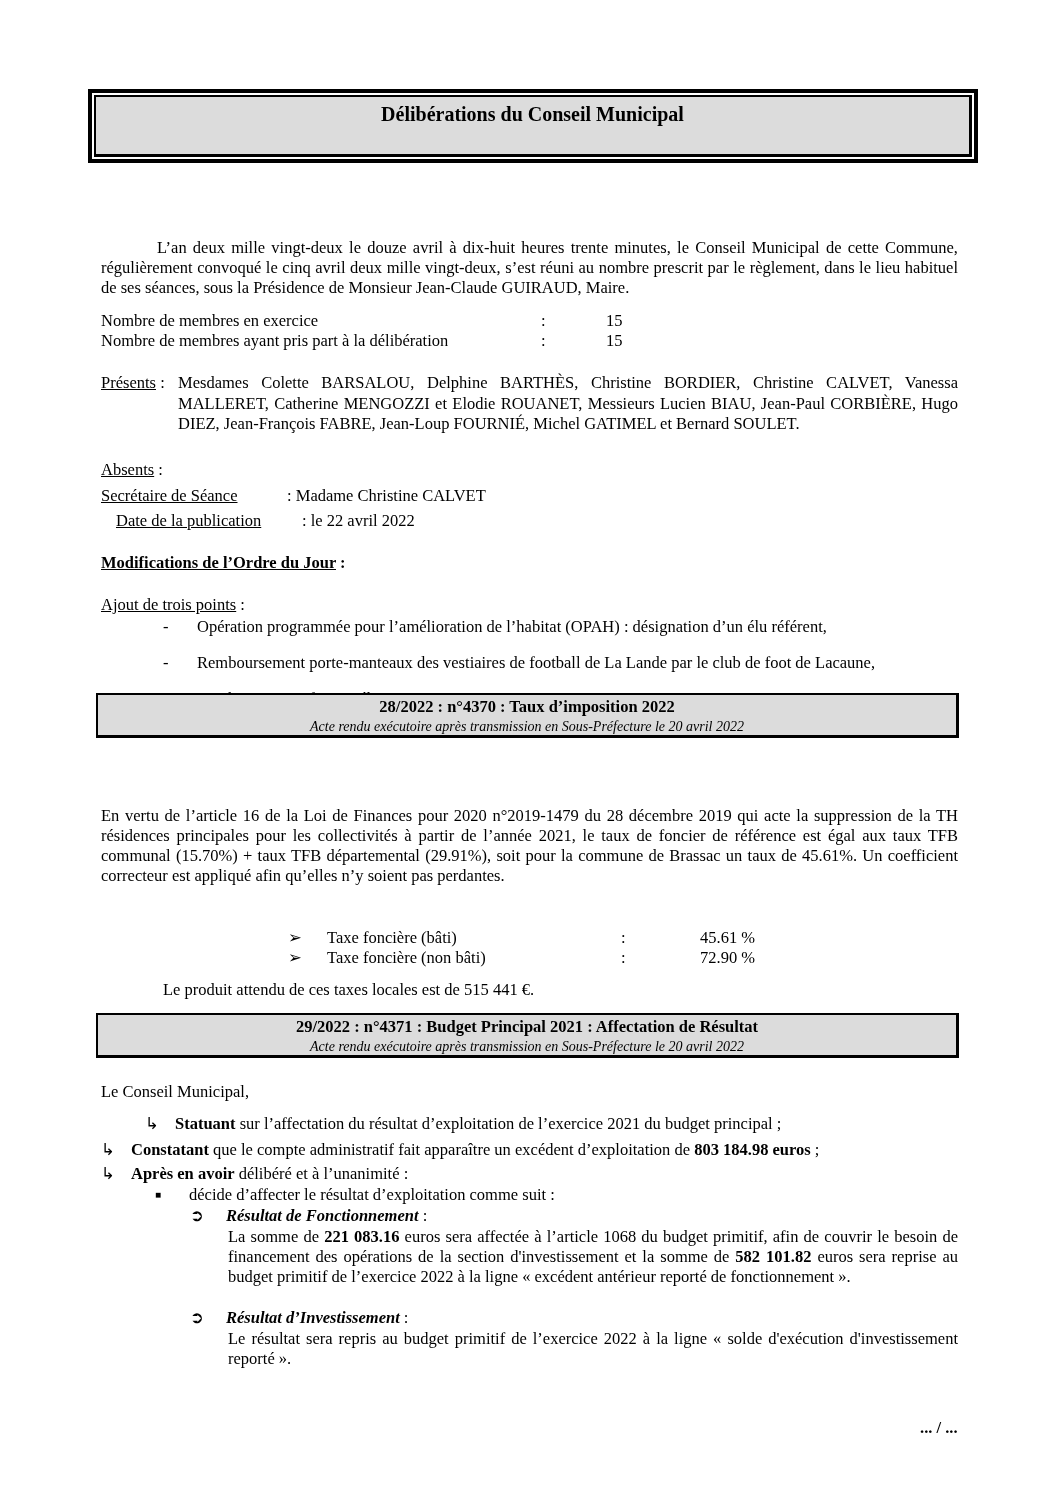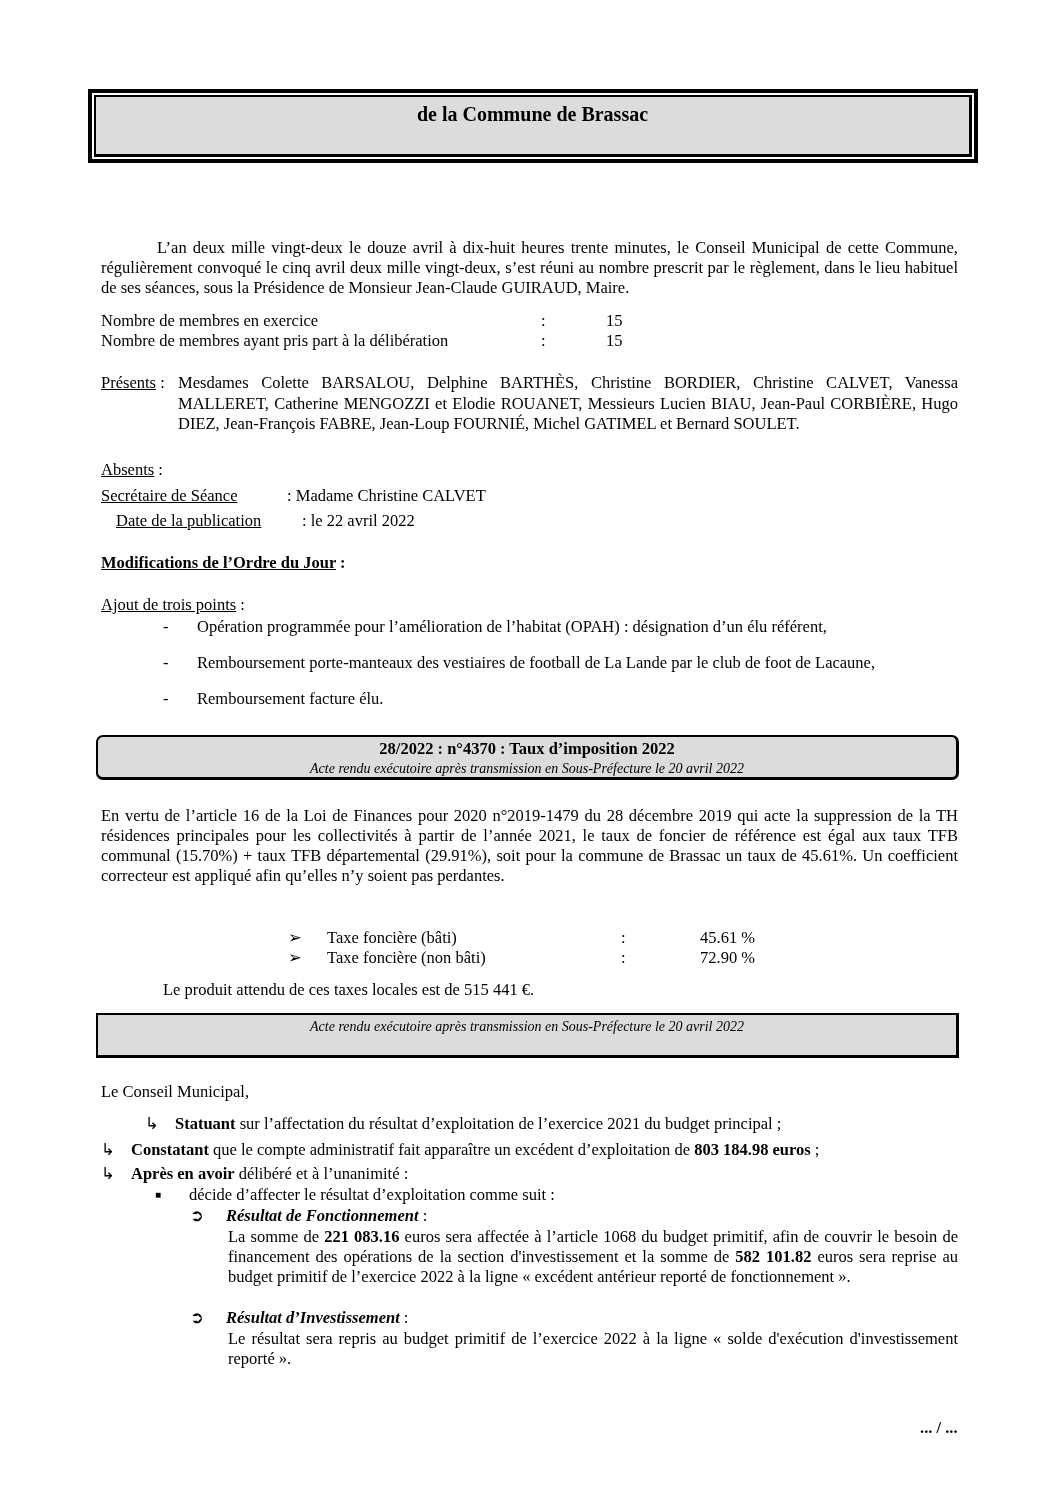--- a/index.html
+++ b/index.html
@@ -59,21 +59,21 @@
   .subpara { position: absolute; left: 228px; width: 730px; line-height: 20px; text-align: justify; }
   .footer { position: absolute; left: 920px; top: 1418px; line-height: 20px; font-weight: bold; }
 </style>
 </head>
 <body>
 
 <div class="page">
 
   <div class="title-box">
     <div class="title-inner">
-      <div>de la Commune de Brassac</div>
+      <div>Délibérations du Conseil Municipal</div>
     </div>
   </div>
 
 
   <div class="para indent" style="top:238px;">L’an deux mille vingt-deux le douze avril à dix-huit heures trente minutes, le Conseil Municipal de cette Commune, régulièrement convoqué le cinq avril deux mille vingt-deux, s’est réuni au nombre prescrit par le règlement, dans le lieu habituel de ses séances, sous la Présidence de Monsieur Jean-Claude GUIRAUD, Maire.</div>
 
   <div class="row" style="top:311px;">
     <span>Nombre de membres en exercice</span>
     <span class="colon">:</span>
     <span class="val">15</span>
@@ -110,21 +110,21 @@
   <div class="dash-item" style="top:617px;">
     <span class="d">-</span><span>Opération programmée pour l’amélioration de l’habitat (OPAH) : désignation d’un élu référent,</span>
   </div>
   <div class="dash-item" style="top:653px;">
     <span class="d">-</span><span>Remboursement porte-manteaux des vestiaires de football de La Lande par le club de foot de Lacaune,</span>
   </div>
   <div class="dash-item" style="top:689px;">
     <span class="d">-</span><span>Remboursement facture élu.</span>
   </div>
 
-  <div class="hdr-box" style="top:735px;border-radius:7px;">
+  <div class="hdr-box" style="top:693px;">
     <div class="t">28/2022 : n°4370 : Taux d’imposition 2022</div>
     <div class="s">Acte rendu exécutoire après transmission en Sous-Préfecture le 20 avril 2022</div>
   </div>
 
   <div class="para" style="top:806px;">En vertu de l’article 16 de la Loi de Finances pour 2020 n°2019-1479 du 28 décembre 2019 qui acte la suppression de la TH résidences principales pour les collectivités à partir de l’année 2021, le taux de foncier de référence est égal aux taux TFB communal (15.70%) + taux TFB départemental (29.91%), soit pour la commune de Brassac un taux de 45.61%. Un coefficient correcteur est appliqué afin qu’elles n’y soient pas perdantes.</div>
 
   <div class="tax-row" style="top:928px;">
     <span class="arr">➢</span>
     <span class="lbl">Taxe foncière (bâti)</span>
     <span class="colon">:</span>
@@ -133,20 +133,21 @@
   <div class="tax-row" style="top:948px;">
     <span class="arr">➢</span>
     <span class="lbl">Taxe foncière (non bâti)</span>
     <span class="colon">:</span>
     <span class="val">72.90 %</span>
   </div>
 
   <div class="row" style="top:980px; left:163px;">Le produit attendu de ces taxes locales est de 515 441 €.</div>
 
   <div class="hdr-box" style="top:1013px;">
+    <div class="t">29/2022 : n°4371 : Budget Principal 2021 : Affectation de Résultat</div>
     <div class="s">Acte rendu exécutoire après transmission en Sous-Préfecture le 20 avril 2022</div>
   </div>
 
   <div class="row" style="top:1082px;">Le Conseil Municipal,</div>
 
   <div class="hook" style="top:1114px;margin-left:44px;">
     <span class="ic">↳</span><span class="b">Statuant</span><span> sur l’affectation du résultat d’exploitation de l’exercice 2021 du budget principal ;</span>
   </div>
   <div class="hook" style="top:1140px;">
     <span class="ic">↳</span><span class="b">Constatant</span><span> que le compte administratif fait apparaître un excédent d’exploitation de </span><span class="b">803 184.98 euros</span><span> ;</span>

